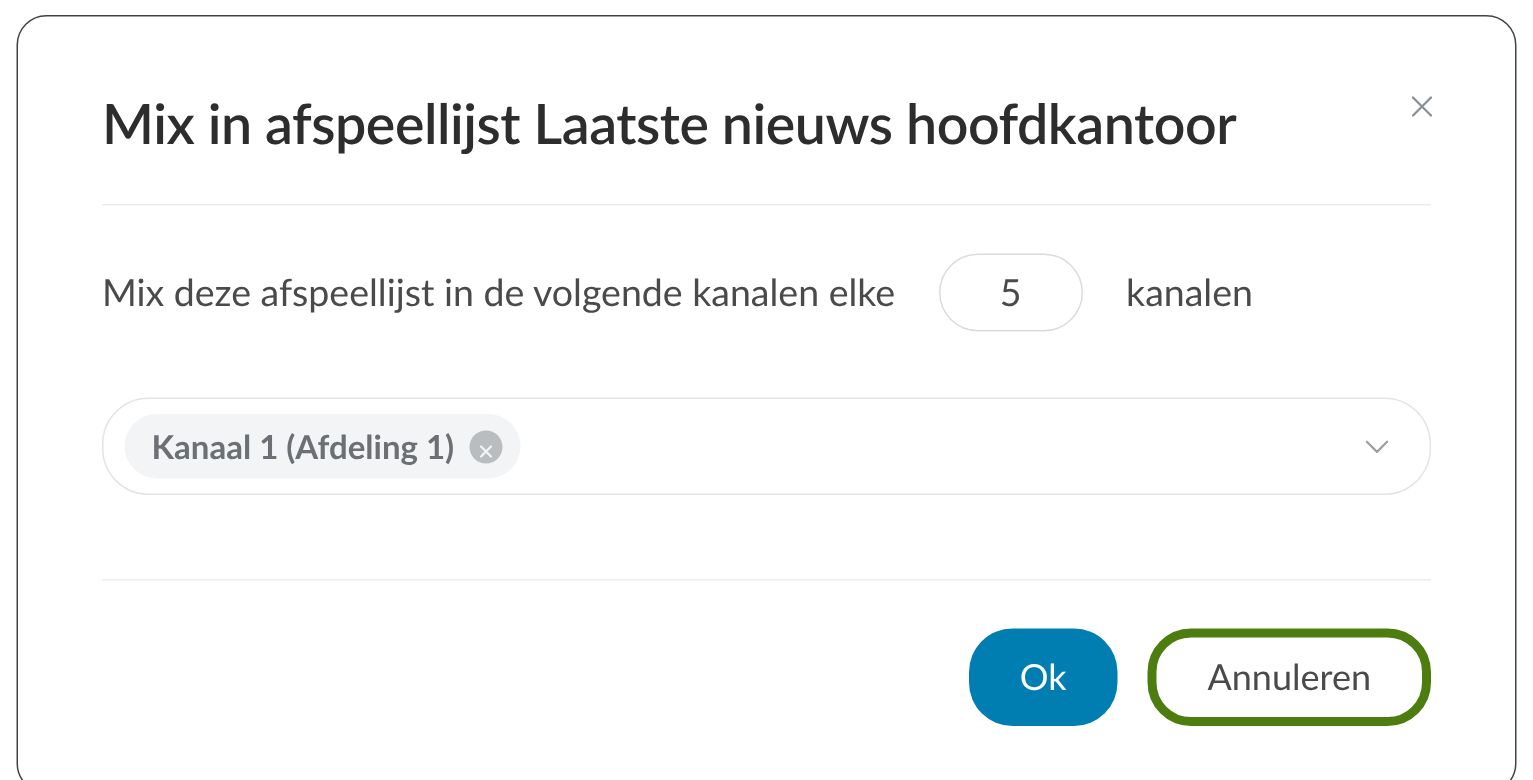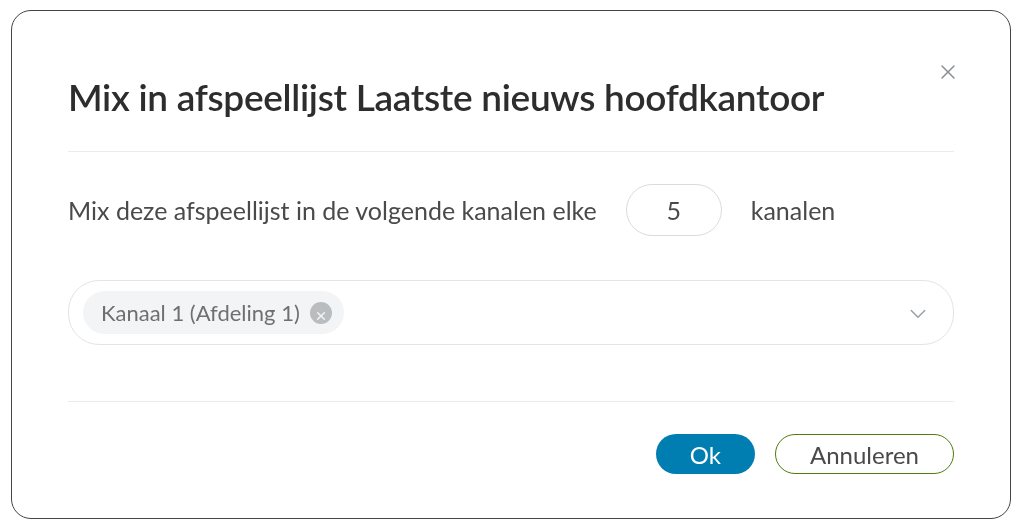--- a/index.html
+++ b/index.html
@@ -31,21 +31,20 @@
       justify-content: center;
       color: #8a8f94;
     }
     .dialog-close svg { width: 18px; height: 18px; }
     .dialog-title {
       font-size: 37px;
       font-weight: 600;
       color: #2d2d2d;
       letter-spacing: -0.3px;
       padding-right: 60px;
-      margin-top: 15px;
     }
     .divider {
       border: none;
       border-top: 1px solid #ececec;
       margin: 32px 0;
     }
     .interval-row {
       display: flex;
       align-items: center;
       gap: 29px;
@@ -69,20 +68,21 @@
       min-height: 62px;
       border: 1px solid #e2e4e6;
       border-radius: 31px;
       padding: 10px 56px 10px 14px;
       display: flex;
       align-items: flex-start;
       flex-wrap: wrap;
       gap: 8px;
       position: relative;
       cursor: text;
+      font-weight: bold;
     }
     .channel-select .chevron {
       position: absolute;
       right: 26px;
       top: 50%;
       transform: translateY(-50%);
       color: #9aa0a6;
       pointer-events: none;
     }
     .channel-select .chevron svg { width: 18px; height: 12px; }
@@ -110,39 +110,39 @@
     }
     .chip-remove svg { width: 10px; height: 10px; }
     .footer {
       display: flex;
       justify-content: flex-end;
       gap: 20px;
       margin-top: 24px;
     }
     .btn {
       min-width: 96px;
-      height: 40px;
+      height: 65px;
       border-radius: 29px;
       font-size: 24px;
       padding: 0 34px;
       cursor: pointer;
       border: none;
       font-family: inherit;
       display: inline-flex;
       align-items: center;
       justify-content: center;
     }
     .btn-primary {
       background: #007eb1;
       color: #fff;
     }
     .btn-secondary {
       background: #fff;
       color: #4a4a4a;
-      border: 1px solid #4d7c0f;
+      border: 6px solid #4d7c0f;
     }
   </style>
 </head>
 <body>
 
 <div class="dialog">
 
   <div class="dialog-close">
     <span>
       <svg viewBox="0 0 24 24" fill="none" stroke="currentColor" stroke-width="2" stroke-linecap="round">

